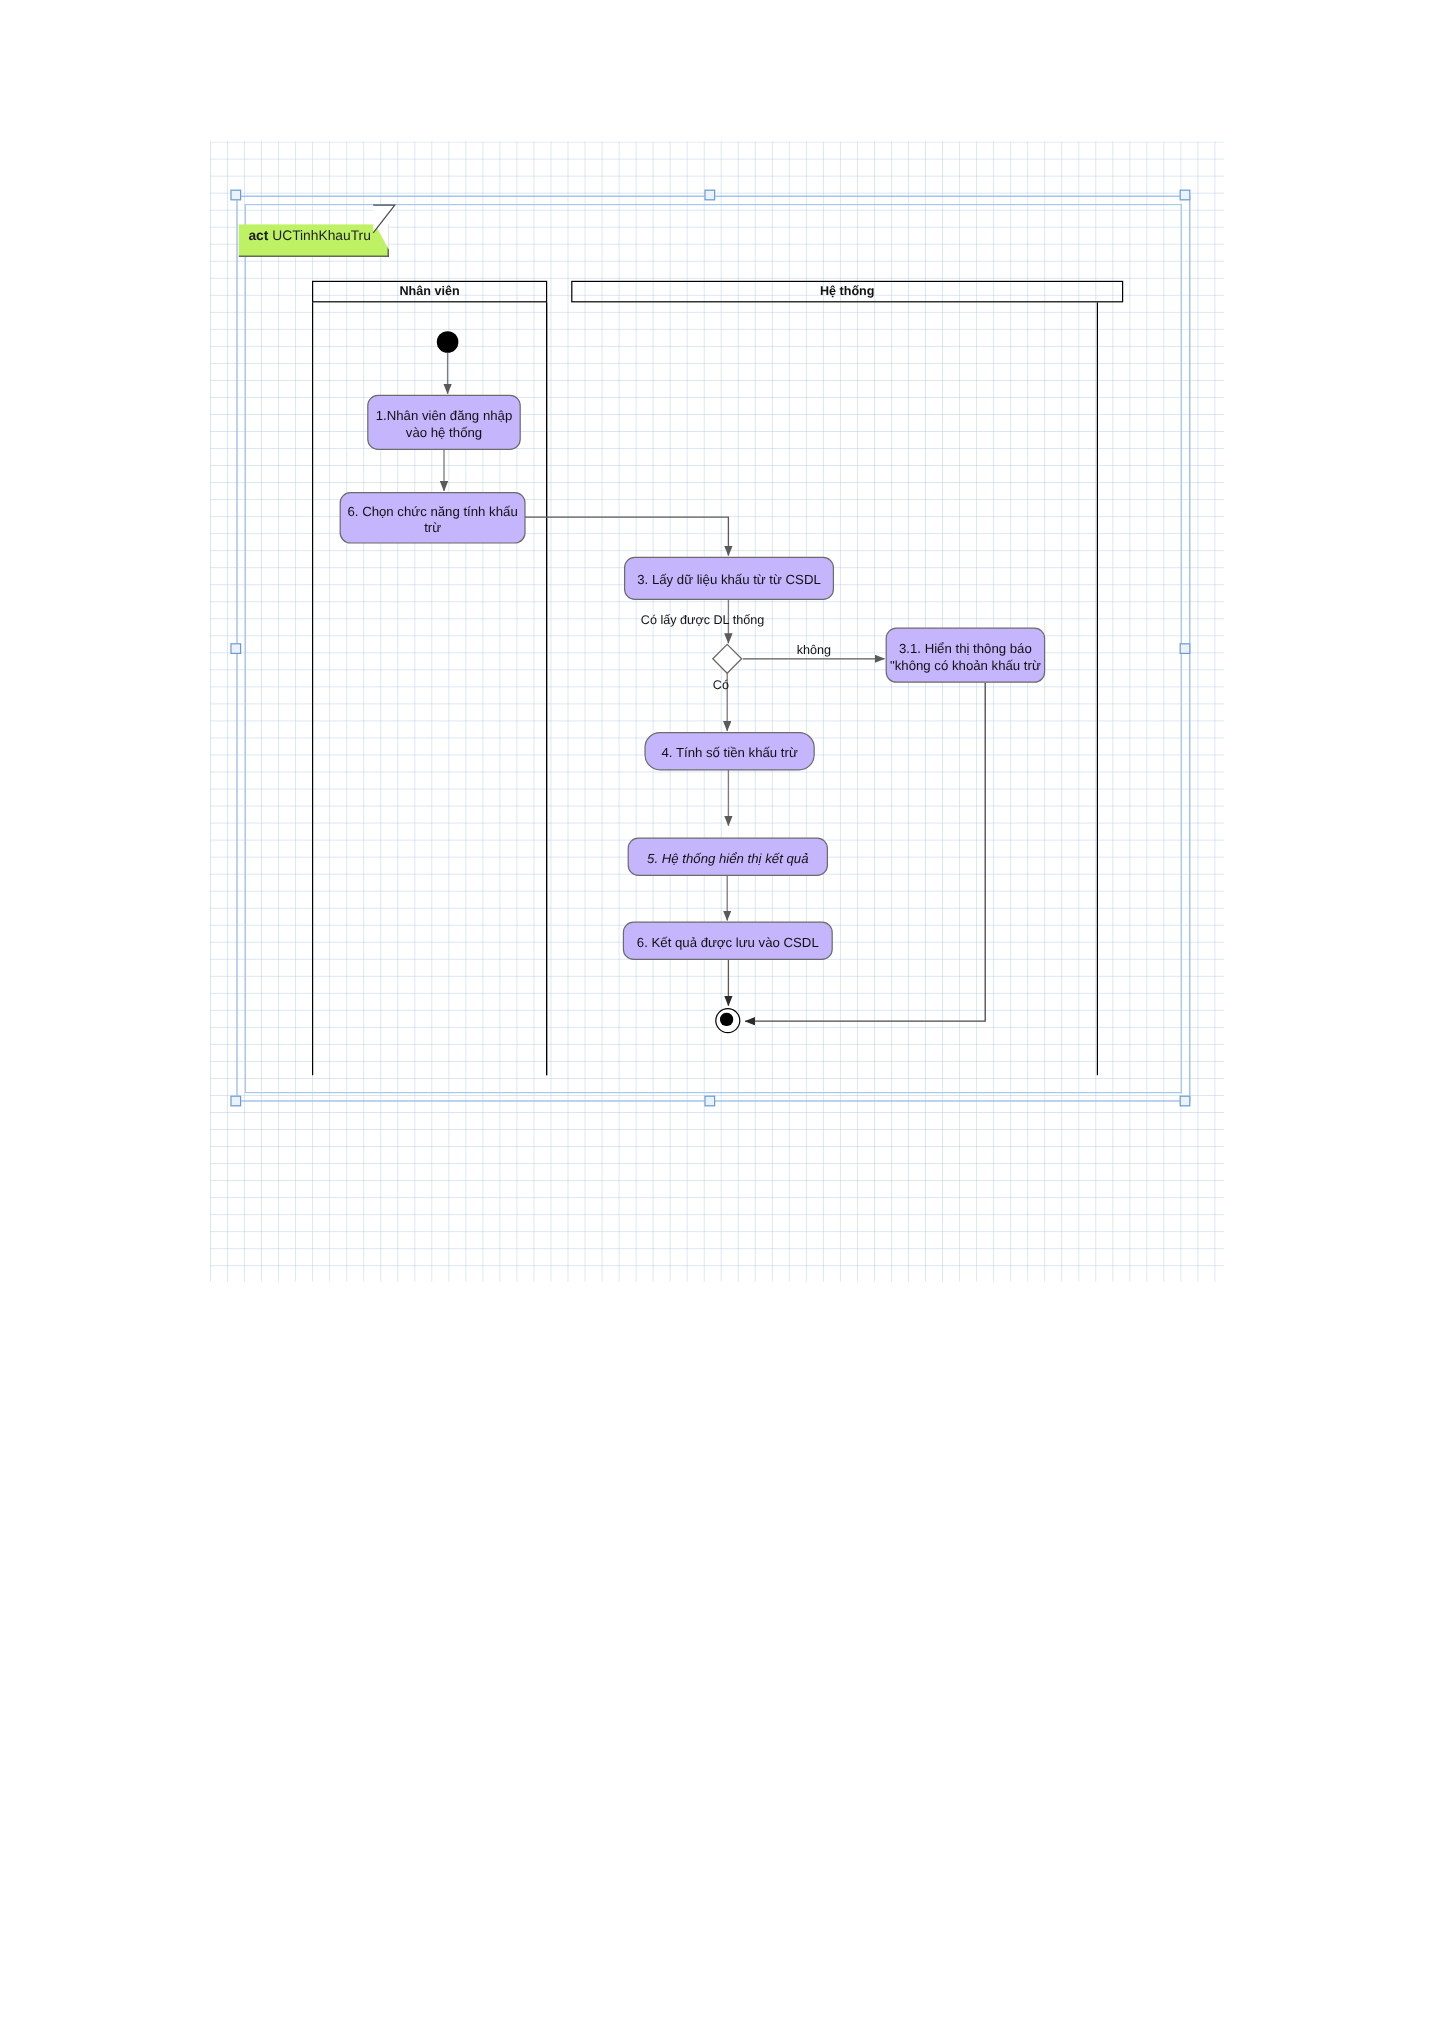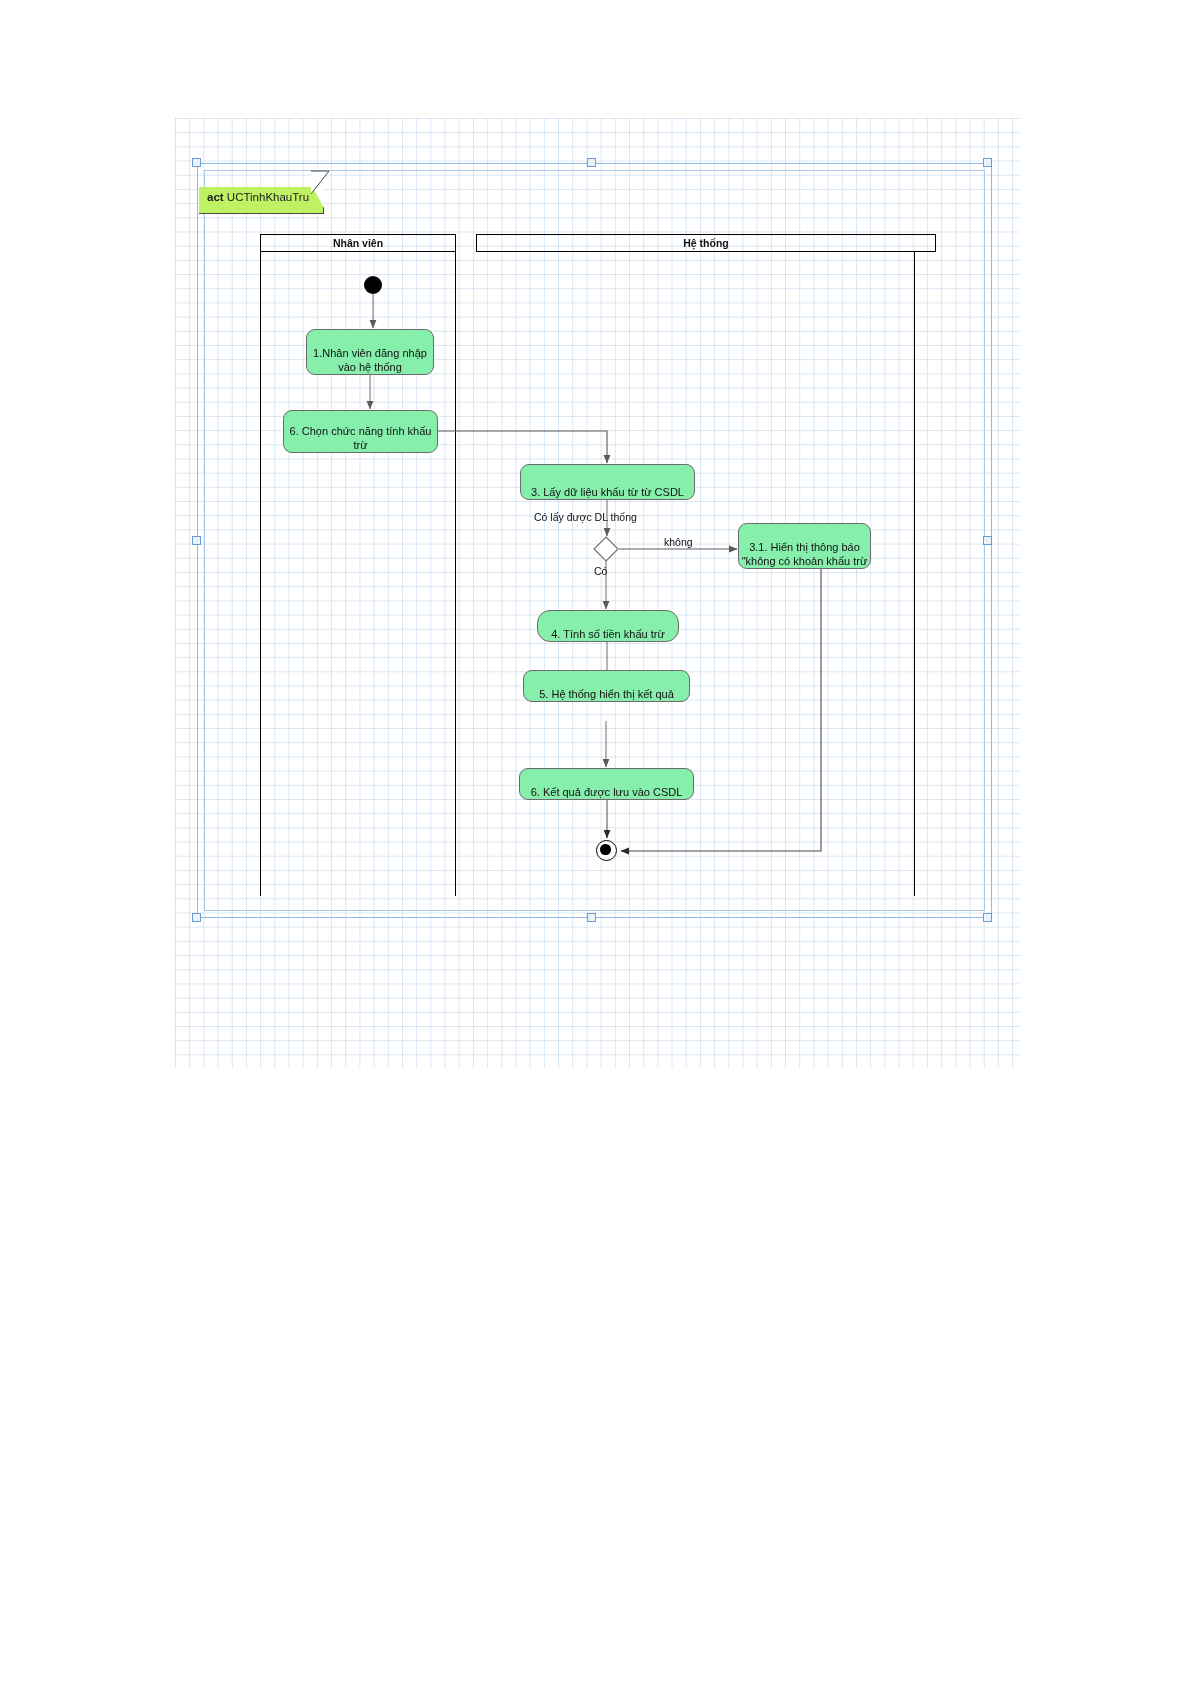--- a/index.html
+++ b/index.html
@@ -95,27 +95,27 @@
   }
   #lane0-head{left:0;width:196px;}
   #lane1-head{left:195px;width:460px;margin-left:21px;}
   #lane0-body{left:0;width:196px;}
   #lane1-body{left:195px;width:460px;}
   
   .act{
     position:absolute;
     border:1px solid #6b6b6b;
     border-radius:9px;
-    background:#86efac;
+    background:#c4b5fd;
     box-sizing:border-box;
     font-size:11px;
     color:#111;
     text-align:center;
     display:flex;
-    align-items:flex-end;
+    align-items:center;
     justify-content:center;
     padding-top:5px;
     line-height:13.5px;
   }
   .act span{display:block;width:100%;}
   #init-node{
     position:absolute;
     left:364px;top:276px;
     width:18px;height:18px;
     border-radius:50%;
@@ -237,21 +237,21 @@
 </div>
 
 <div class="act" style="left:738px;top:523px;width:133px;height:46px;">
   <span>3.1. Hiển thị thông báo "không có khoản khấu trừ</span>
 </div>
 
 <div class="act" style="left:537px;top:610px;width:142px;height:32px;border-radius:13px;">
   <span>4. Tính số tiền khấu trừ</span>
 </div>
 
-<div class="act" style="left:523px;top:670px;width:167px;height:32px;">
+<div class="act" style="left:523px;top:698px;width:167px;height:32px;font-style:italic;">
   <span>5. Hệ thống hiển thị kết quả</span>
 </div>
 
 <div class="act" style="left:519px;top:768px;width:175px;height:32px;">
   <span>6. Kết quả được lưu vào CSDL</span>
 </div>
 
 <div id="final-node"></div>
 
 <div class="elabel" style="left:534px;top:511px;">Có lấy được DL thống</div>

